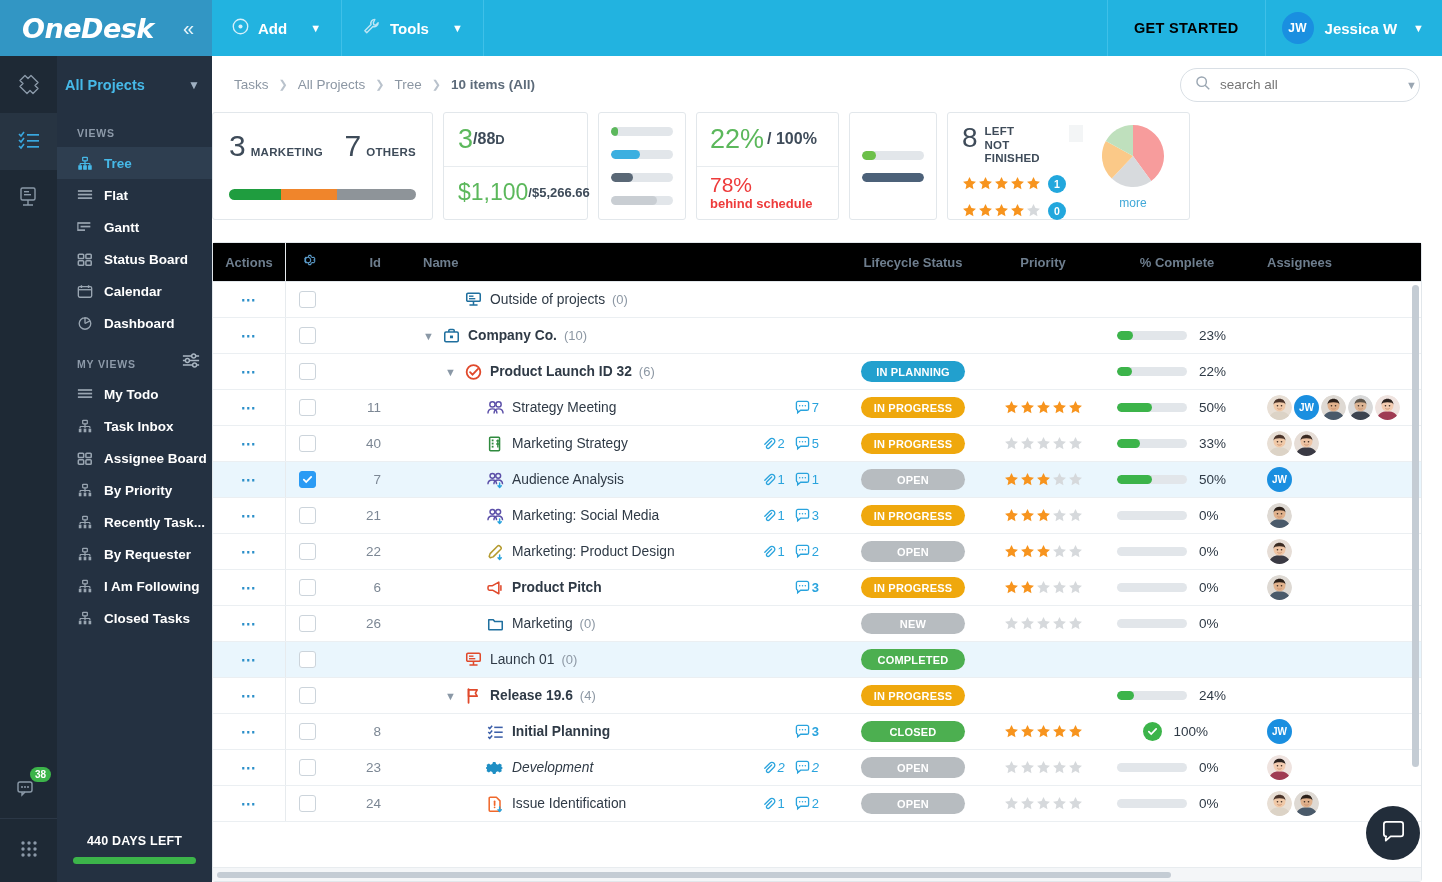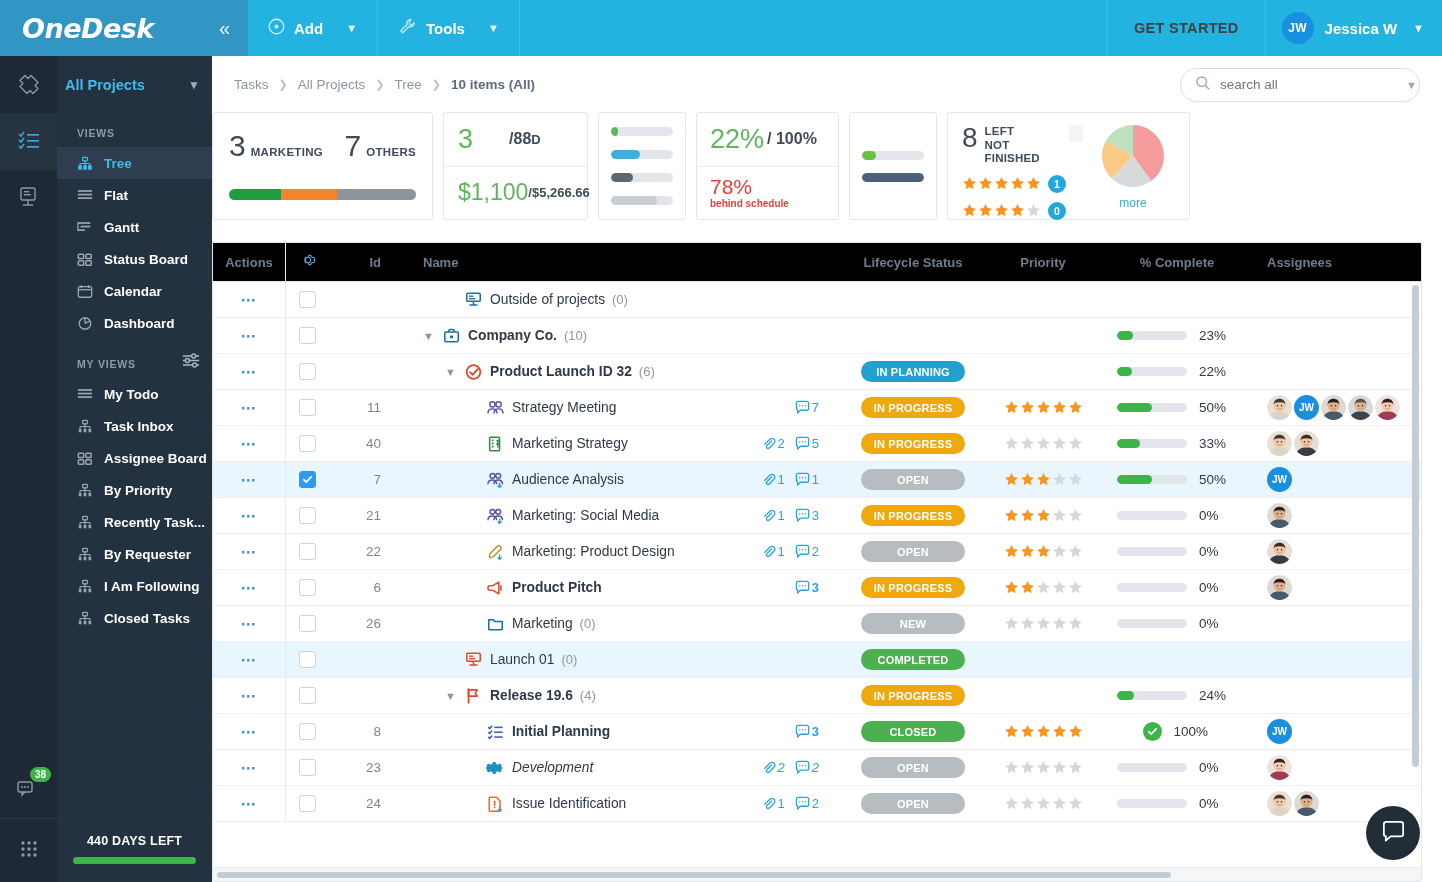--- a/index.html
+++ b/index.html
@@ -7,36 +7,36 @@
     width: 1442px; height: 882px;
     font-family: "Liberation Sans", sans-serif;
     background: #ffffff;
     overflow: hidden;
   }
   .app { position: relative; width: 1442px; height: 882px; display: flex; flex-direction: column; }
 
   
   .topbar { height: 56px; display: flex; align-items: stretch; flex: 0 0 56px; background: #22b3e0; }
   .brand {
-    width: 248px; background: #3296c4; display: flex; align-items: center;
+    width: 212px; background: #3296c4; display: flex; align-items: center;
     padding: 0 14px 0 22px; justify-content: space-between;
   }
   .brand-logo {
     color: #fff; font-size: 27px; font-weight: bold; font-style: italic;
     letter-spacing: -0.5px; font-family: "DejaVu Sans", sans-serif;
   }
   .brand-collapse { color: #eaf6fb; font-size: 20px; cursor: pointer; line-height: 1; padding: 0 4px; }
   .tb-item {
     display: flex; align-items: center; gap: 9px; padding: 0 20px; color: #fff;
     font-size: 15px; font-weight: bold; cursor: pointer; border-right: 1px solid #3fc0e8;
   }
   .tb-item .caret { font-size: 11px; margin-left: 14px; font-weight: bold; }
   .tb-spacer { flex: 1; }
   .tb-getstarted {
-    display: flex; align-items: center; padding: 0 26px; color: #404040; font-size: 14.5px;
+    display: flex; align-items: center; padding: 0 26px; color: #000000; font-size: 14.5px;
     font-weight: bold; letter-spacing: 0.3px; cursor: pointer; border-left: 1px solid #3fc0e8;
   }
   .tb-user {
     display: flex; align-items: center; gap: 11px; padding: 0 18px 0 16px; color: #fff;
     font-size: 15px; font-weight: bold; cursor: pointer; border-left: 1px solid #3fc0e8;
   }
   .avatar-initials {
     width: 32px; height: 32px; border-radius: 50%; background: #1a8fe0; color: #fff;
     display: flex; align-items: center; justify-content: center; font-size: 12px;
     font-weight: bold; letter-spacing: 0.4px; flex: 0 0 32px;
@@ -109,32 +109,32 @@
   .card-1 { width: 221px; padding: 16px 16px 0; }
   .c1-nums { display: flex; align-items: baseline; }
   .c1-big { font-size: 30px; color: #3e4b59; font-weight: 300; }
   .c1-lbl { font-size: 11.5px; color: #3e4b59; font-weight: bold; letter-spacing: 0.3px; margin-left: 5px; }
   .c1-gap { width: 48px; }
   .c1-bar { display: flex; height: 11px; border-radius: 6px; overflow: hidden; margin-top: 26px; }
   .card-2 { width: 145px; display: flex; flex-direction: column; }
   .c2-top { flex: 1; display: flex; align-items: center; padding-left: 14px; border-bottom: 1px solid #e8ecef; }
   .c2-bot { flex: 1; display: flex; align-items: center; padding-left: 14px; }
   .green-big { font-size: 27px; color: #5cb85c; font-weight: 300; }
-  .dark-sub { font-size: 16px; color: #3e4b59; font-weight: bold; margin-left: 36px; }
+  .dark-sub { font-size: 16px; color: #3e4b59; font-weight: bold; }
   .dark-sub-sm { font-size: 13px; color: #3e4b59; font-weight: bold; }
   .green-mid { font-size: 23px; color: #5cb85c; font-weight: 300; }
   .card-3 { width: 88px; padding: 14px 12px; display: flex; flex-direction: column; justify-content: space-between; }
   .mini-bar { height: 9px; border-radius: 5px; background: #e2e6ea; position: relative; overflow: hidden; }
   .mini-bar i { position: absolute; left: 0; top: 0; bottom: 0; border-radius: 5px; display: block; }
   .card-4 { width: 143px; display: flex; flex-direction: column; }
   .c4-top { flex: 1; display: flex; align-items: center; padding-left: 13px; border-bottom: 1px solid #e8ecef; }
   .c4-bot { flex: 1; padding-left: 13px; display: flex; flex-direction: column; justify-content: center; }
   .pct-big { font-size: 27px; color: #5cb85c; font-weight: 300; }
   .pct-red { font-size: 21px; color: #ee3b3b; font-weight: 300; line-height: 1.05; }
-  .pct-red-sub { font-size: 10px; color: #ee3b3b; font-weight: bold; }
+  .pct-red-sub { font-size: 13px; color: #ee3b3b; font-weight: bold; }
   .card-5 { width: 88px; padding: 16px 12px; display: flex; flex-direction: column; justify-content: center; gap: 13px; }
   .card-6 { width: 243px; padding: 12px 14px; display: flex; gap: 8px; }
   .c6-left { flex: 1; }
   .c6-head { display: flex; align-items: flex-start; gap: 7px; }
   .c6-num { font-size: 28px; color: #3e4b59; font-weight: 300; line-height: 0.95; }
   .c6-lbl { font-size: 11.5px; color: #3e4b59; font-weight: bold; line-height: 1.18; letter-spacing: 0.2px; }
   .c6-sq { width: 17px; height: 17px; background: #f3f5f6; margin-left: 6px; }
   .c6-rating { display: flex; align-items: center; gap: 7px; margin-top: 9px; }
   .badge-count {
     width: 18px; height: 18px; border-radius: 50%; background: #22a7dd; color: #fff;

